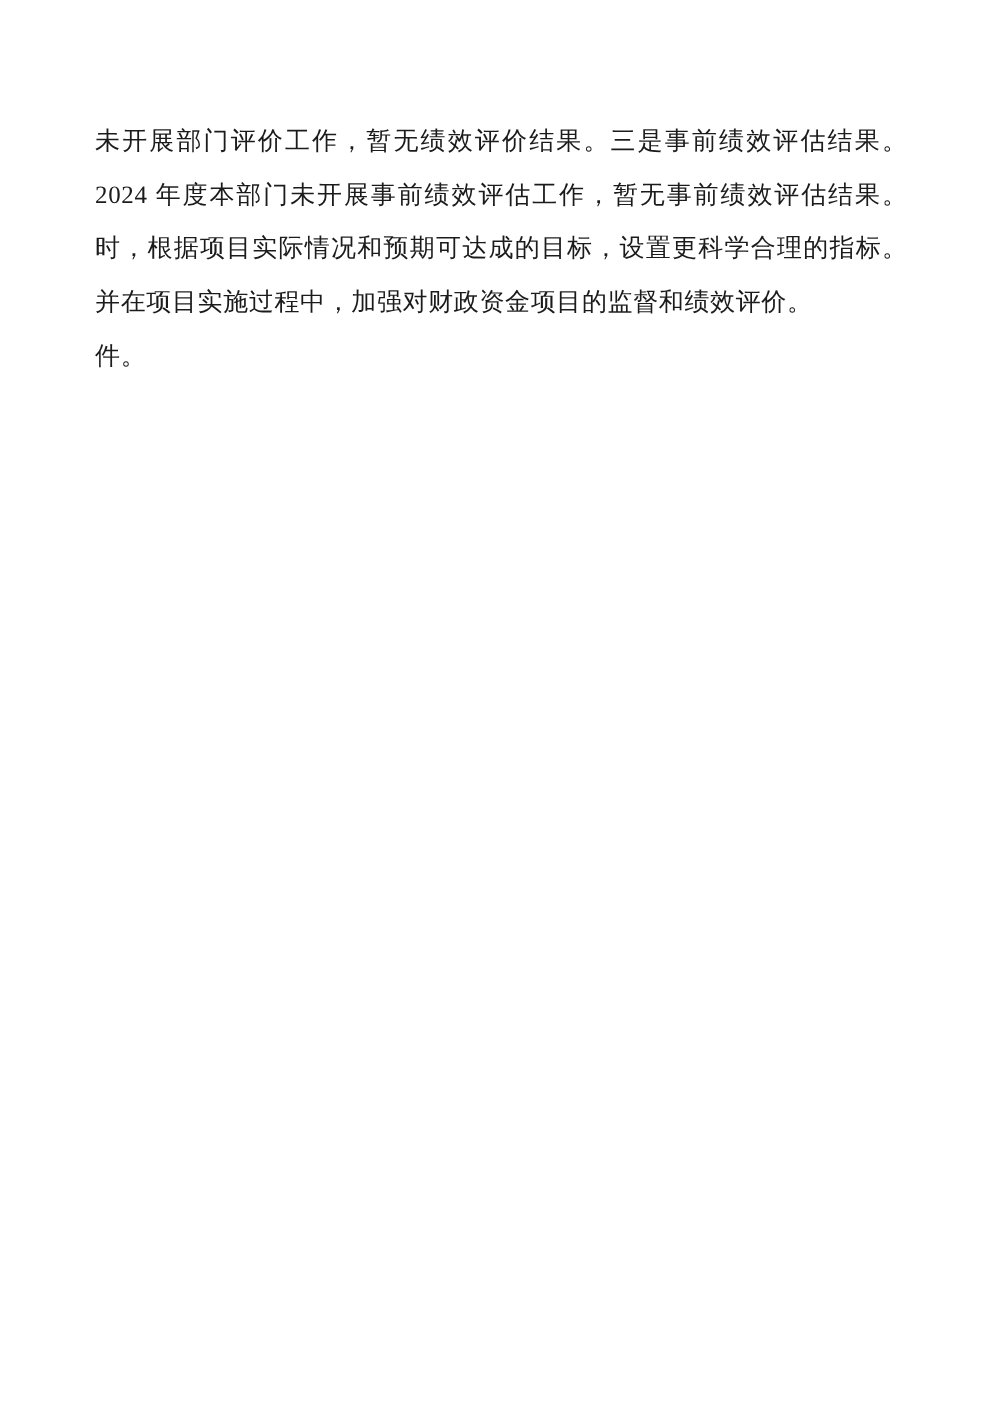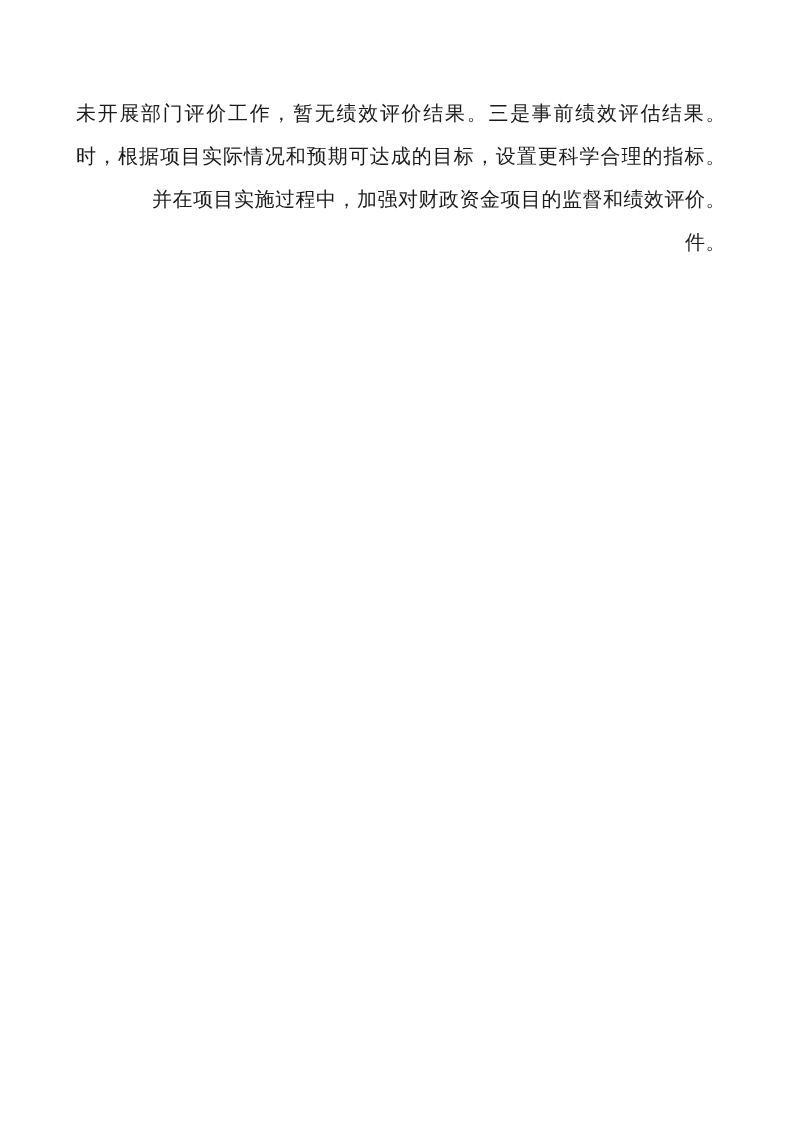--- a/index.html
+++ b/index.html
@@ -19,21 +19,21 @@
     position: absolute;
     left: 76px;
     top: 92px;
     width: 650px;
   }
   .body-line {
     font-size: 20px;
     line-height: 43px;
     height: 43px;
     color: #1b1b1b;
-    text-align: right;
+    text-align: left;
     letter-spacing: 0.5px;
   }
   .body-line.fill {
     text-align: justify;
     text-align-last: justify;
   }
   .body-line.indent {
     padding-left: 43px;
   }
   .body-line .bold {
@@ -53,20 +53,21 @@
     color: #1b1b1b;
     font-family: "Liberation Serif", "DejaVu Serif", serif;
   }
 </style>
 </head>
 <body>
 
 <div class="page">
   <div class="text-block">
       <div class="body-line fill"><span>未开展部门评价工作，暂无绩效评价结果。三是事前绩效评估结果。</span></div>
+      <div class="body-line fill"><span>2024 年度本部门未开展事前绩效评估工作，暂无事前绩效评估结果。</span></div>
       <div class="body-line fill"><span>时，根据项目实际情况和预期可达成的目标，设置更科学合理的指标。</span></div>
       <div class="body-line"><span>并在项目实施过程中，加强对财政资金项目的监督和绩效评价。</span></div>
       <div class="body-line"><span>件。</span></div>
     </div>
   <div class="footer">
     <span class="page-number">- 19 -</span>
   </div>
 </div>
 
 </body></html>

